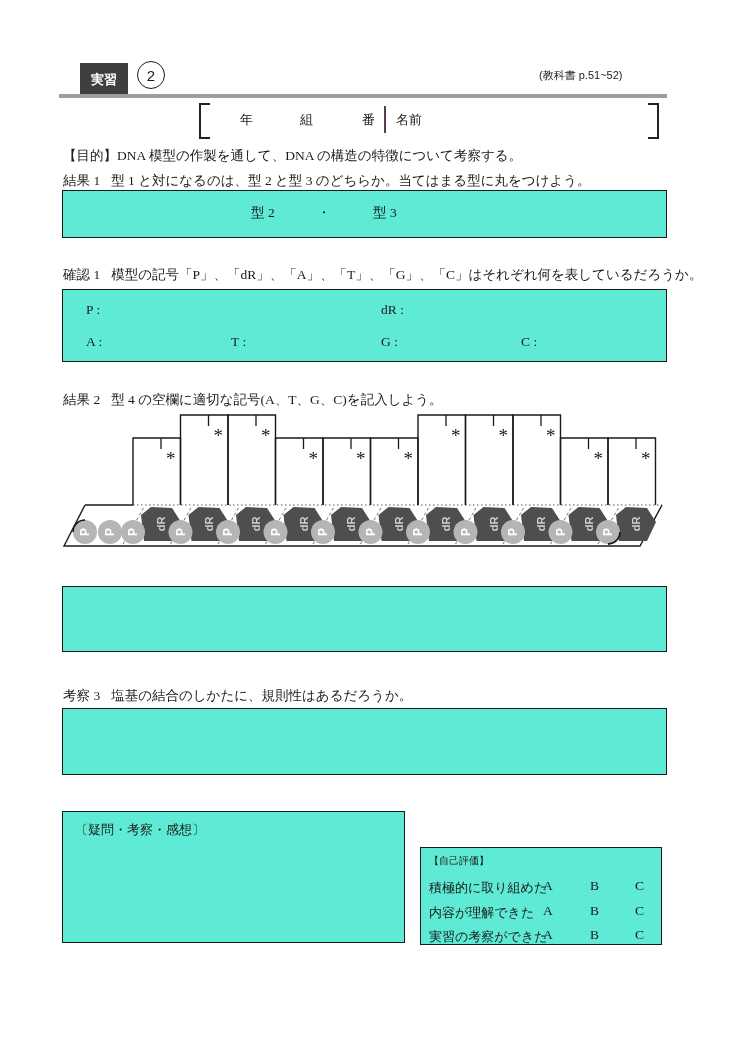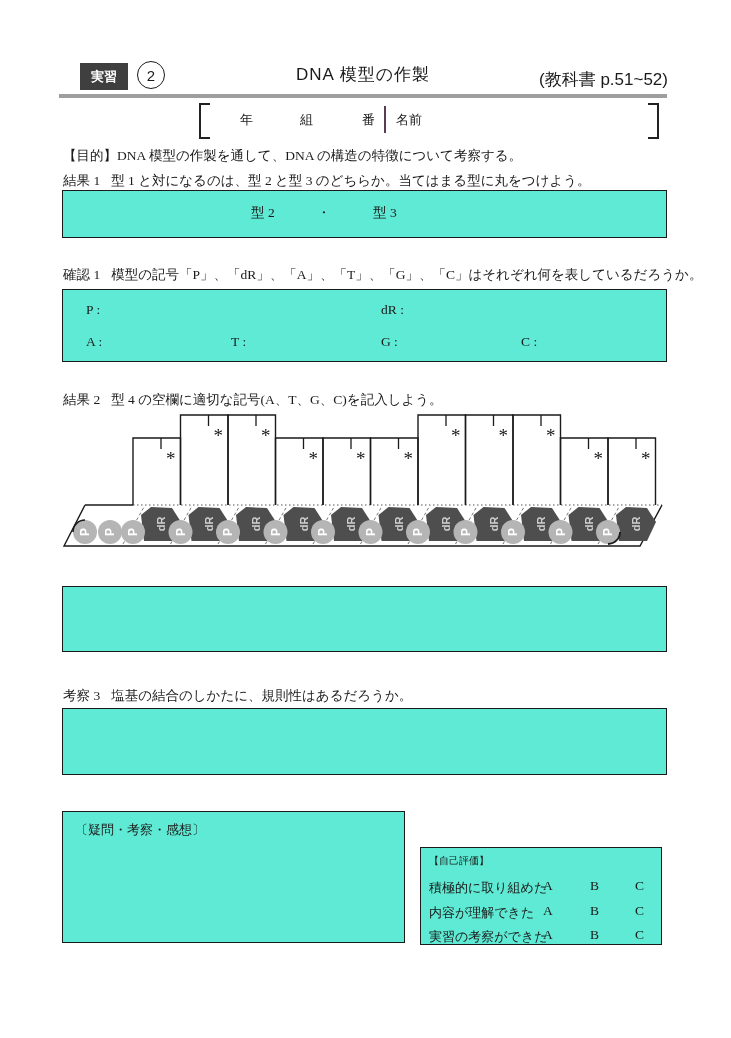--- a/index.html
+++ b/index.html
@@ -6,50 +6,49 @@
   #page{
     position:relative;width:731px;height:1038px;background:#ffffff;
     font-family:"Liberation Serif","DejaVu Serif",serif;color:#1a1a1a;overflow:hidden;
   }
   .abs{position:absolute;white-space:nowrap;}
   .sans{font-family:"Liberation Sans","DejaVu Sans",sans-serif;}
   .line{font-size:13.5px;}
   .line .lbl{margin-right:11px;}
   .box{position:absolute;border:1.5px solid #1a1a1a;background:#5eead4;}
   .badge{
-    position:absolute;left:80px;top:63px;width:48px;height:27px;background:#3f3f3f;
+    position:absolute;left:80px;top:63px;width:48px;height:34px;background:#3f3f3f;
     color:#fff;font-size:13px;font-weight:bold;display:flex;align-items:center;justify-content:center;
   }
   .circle-num{
     position:absolute;left:137px;top:61px;width:26px;height:26px;border:1.6px solid #1a1a1a;
     border-radius:50%;display:flex;align-items:center;justify-content:center;font-size:15px;
   }
   .title{position:absolute;left:363px;top:63px;transform:translateX(-50%);font-size:17px;letter-spacing:1px;}
-  .ref{position:absolute;left:539px;top:68px;font-size:17px;}
+  .ref{position:absolute;left:539px;top:68px;font-size:11px;}
   .rule{position:absolute;left:59px;top:94px;width:608px;height:4px;background:#9e9e9e;}
   .brk{position:absolute;top:103px;width:9px;height:32px;}
   .brk-l{left:199px;border-left:2px solid #222;border-top:2px solid #222;border-bottom:2px solid #222;}
   .brk-r{left:648px;border-right:2px solid #222;border-top:2px solid #222;border-bottom:2px solid #222;}
   .namefield{font-size:13px;top:111px;}
   .name-divider{position:absolute;left:384px;top:106px;width:2px;height:27px;background:#5a3c55;}
   .opt{font-size:13.5px;top:13px;position:absolute;}
   .ffield{font-size:13.5px;position:absolute;}
   .notes-label{position:absolute;left:12px;top:9px;font-size:13px;}
   .se-title{position:absolute;left:8px;top:6px;font-size:10px;}
   .se-label{position:absolute;left:8px;font-size:13px;}
   .se-grade{position:absolute;font-size:13.5px;}
 </style>
 </head>
 <body>
 
 <div id="page">
 
   <div class="badge sans">実習</div>
   <div class="circle-num sans">2</div>
-  <div class="title sans">DNA 模型の作製</div>
   <div class="ref sans">(教科書 p.51~52)</div>
   <div class="rule"></div>
 
   <div class="brk brk-l"></div>
   <div class="abs sans namefield" style="left:240px;">年</div>
   <div class="abs sans namefield" style="left:300px;">組</div>
   <div class="abs sans namefield" style="left:362px;">番</div>
   <div class="name-divider"></div>
   <div class="abs sans namefield" style="left:396px;">名前</div>
   <div class="brk brk-r"></div>

